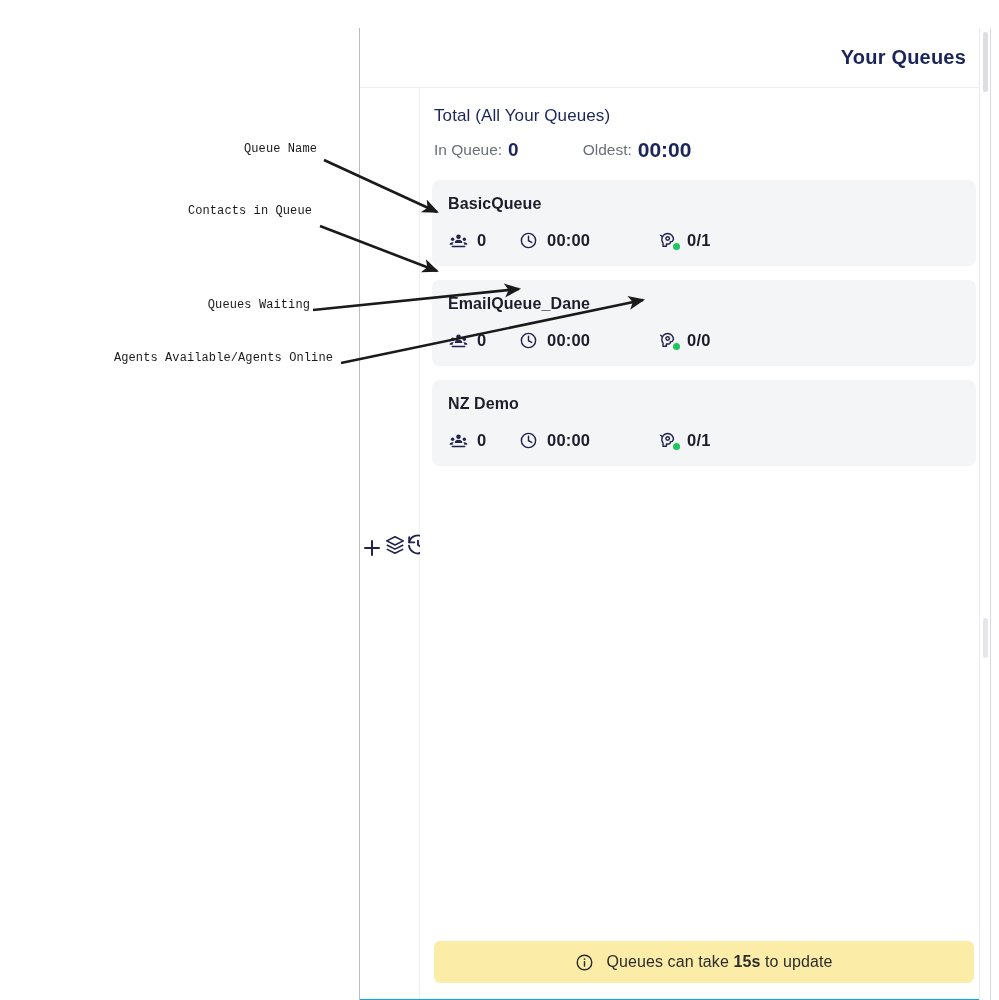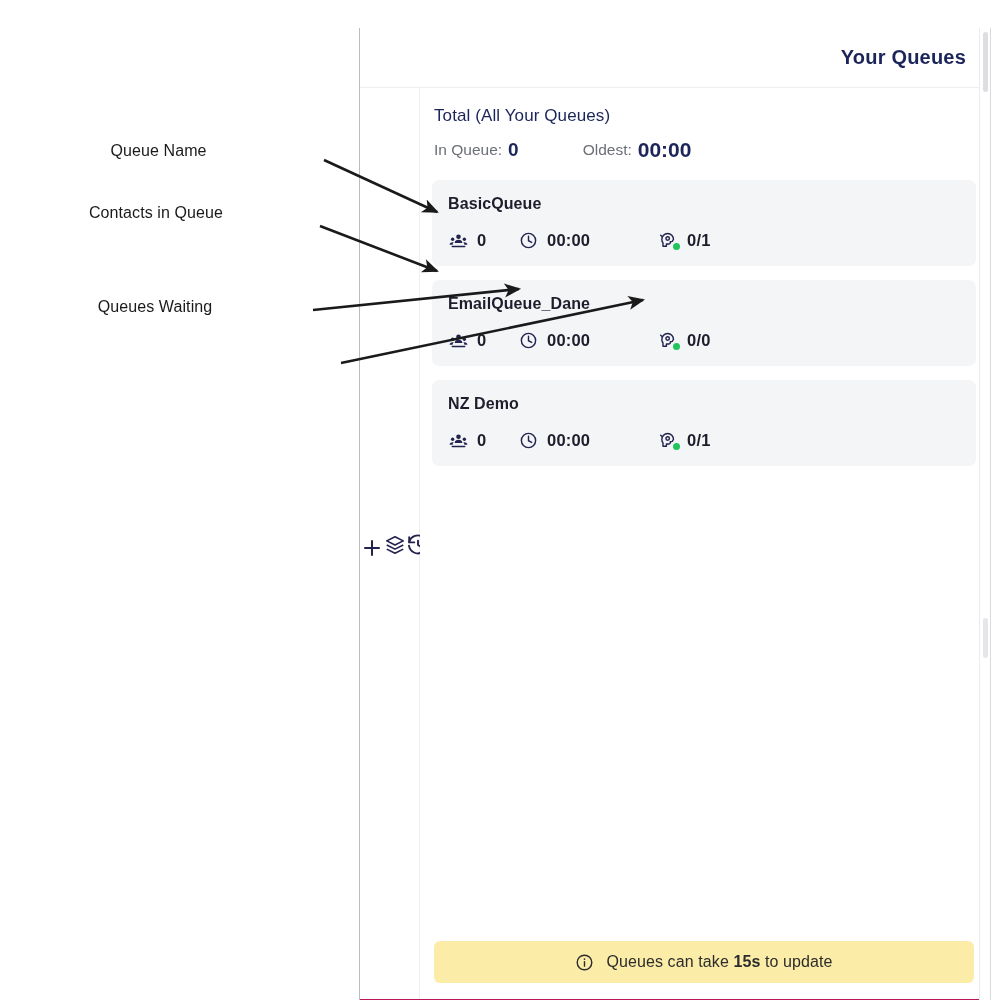--- a/index.html
+++ b/index.html
@@ -8,37 +8,37 @@
     background:#ffffff;
     font-family:"Liberation Sans", sans-serif;
     overflow:hidden;
     position:relative;
   }
 
   
   #annotations{position:absolute;left:0;top:0;width:999px;height:1000px;z-index:40;pointer-events:none;}
   .anno-label{
     position:absolute;
-    font-family:Liberation Sans, sans-serif;
-    font-size:16px;
+    font-family:Liberation Mono, monospace;
+    font-size:12px;
     color:#1a1a1a;
     white-space:nowrap;
-    text-align:center;
+    text-align:right;
     letter-spacing:0.1px;
   }
   #anno-queue-name{left:0;top:142px;width:317px;}
   #anno-contacts{left:0;top:204px;width:312px;}
   #anno-longest{left:0;top:298px;width:310px;}
   #anno-agents{left:0;top:351px;width:333px;}
 
   
   #app{
     position:absolute;left:359px;top:28px;
     width:632px;height:972px;
-    background:#be185d;
+    background:#0ea5e9;
     border-left:1.5px solid #b9bcc2;
     border-right:1px solid #d8dadd;
     box-sizing:border-box;
     overflow:hidden;
   }
 
   
   #app-header{
     height:60px;
     background:#ffffff;
@@ -435,13 +435,14 @@
     </defs>
     <line x1="324" y1="160" x2="437" y2="212" stroke="#1a1a1a" stroke-width="2.6" marker-end="url(#arrowhead)"></line>
     <line x1="320" y1="226" x2="437" y2="271" stroke="#1a1a1a" stroke-width="2.6" marker-end="url(#arrowhead)"></line>
     <line x1="313" y1="310" x2="519" y2="289" stroke="#1a1a1a" stroke-width="2.6" marker-end="url(#arrowhead)"></line>
     <line x1="341" y1="363" x2="643" y2="300" stroke="#1a1a1a" stroke-width="2.6" marker-end="url(#arrowhead)"></line>
   </svg>
 
   <div class="anno-label" id="anno-queue-name">Queue Name</div>
   <div class="anno-label" id="anno-contacts">Contacts in Queue</div>
   <div class="anno-label" id="anno-longest">Queues Waiting</div>
+  <div class="anno-label" id="anno-agents">Agents Available/Agents Online</div>
 </div>
 
 </body></html>

